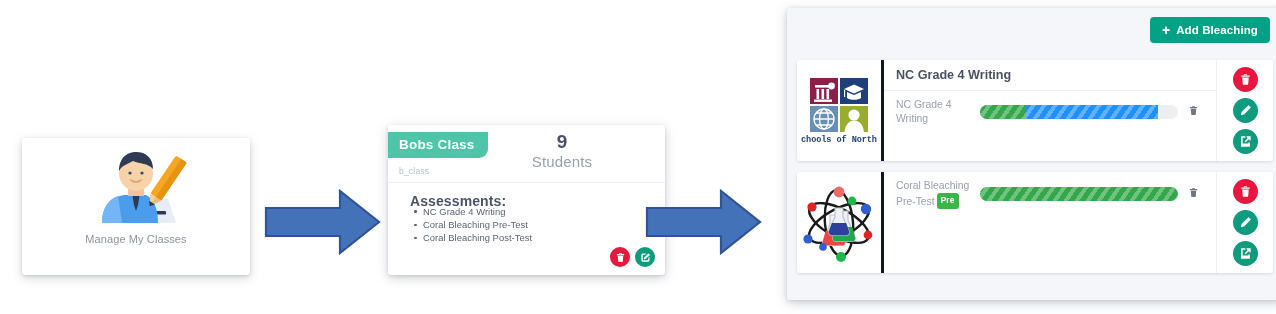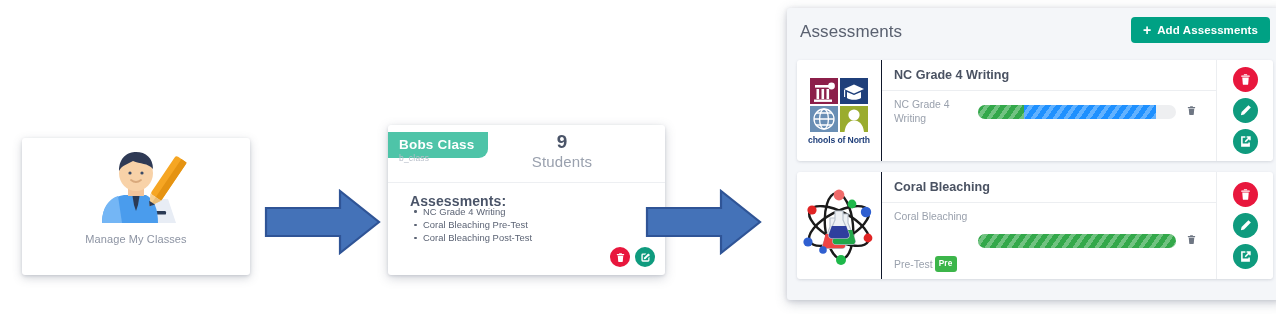--- a/index.html
+++ b/index.html
@@ -39,21 +39,21 @@
   }
   #class-banner{
     position:absolute;left:0;top:7px;
     background:#4ec4a8;color:#ffffff;
     font-size:13.5px;font-weight:bold;
     padding:5px 13px 6px 11px;
     border-bottom-right-radius:9px;
     letter-spacing:.2px;
   }
   #class-code{
-    position:absolute;left:11px;top:28px;
+    position:absolute;left:11px;top:41px;
     font-size:8.5px;color:#b9bfca;letter-spacing:.2px;
   }
   #class-count{
     position:absolute;left:135px;top:6px;width:78px;text-align:center;
   }
   #class-count .num{font-size:19px;font-weight:bold;color:#4a5468;line-height:22px;}
   #class-count .cap{font-size:15px;color:#9aa1ae;letter-spacing:.15px;}
   #class-divider{
     position:absolute;left:0;right:0;top:57px;height:1px;background:#edeff2;
   }
@@ -114,44 +114,45 @@
   }
   #add-assessment-btn .plus{font-size:14px;font-weight:bold;line-height:1;}
 
   .assess-card{
     background:#ffffff;margin:0 10px 11px 10px;border-radius:3px;
     box-shadow:0 1px 3px rgba(90,100,120,.20);
     display:flex;overflow:hidden;
   }
   .ac-logo{
     width:84px;min-width:84px;
-    border-right:1px solid #0f172a;
+    border-right:3px solid #0f172a;
     display:flex;flex-direction:column;align-items:center;justify-content:center;
     position:relative;
+    font-family:Liberation Mono, monospace;
   }
   .ac-body{flex:1;display:flex;flex-direction:column;}
   .ac-title{
     font-size:12.6px;color:#4a5262;font-weight:bold;
     padding:8px 0 8px 12px;border-bottom:1px solid #eceef1;
   }
   .ac-sub{
     display:flex;align-items:center;
     padding:7px 0 7px 12px;
     border-bottom:1px solid #f2f3f5;
   }
   .ac-sub:last-child{border-bottom:none;}
   .ac-sub-name{
     width:84px;min-width:84px;
     font-size:10.4px;color:#9aa1ad;line-height:13.5px;
   }
   .badge{
     display:inline-block;background:#3cb54a;color:#ffffff;
     font-size:8.2px;font-weight:bold;
     padding:1.5px 4px;border-radius:3px;letter-spacing:.2px;
-    vertical-align:1px;margin-left:2px;margin-top:32px;
+    vertical-align:1px;margin-left:2px;
   }
   .bar-track{
     flex:1;height:14px;border-radius:7px;background:#eeeff1;
     overflow:hidden;display:flex;margin-right:10px;max-width:198px;
   }
   .seg{height:100%;}
   .seg.green{
     background-color:#33a84a;
     background-image:repeating-linear-gradient(-55deg,
       rgba(255,255,255,.30) 0 4px, rgba(255,255,255,0) 4px 9px);
@@ -256,24 +257,23 @@
 
   <div class="arrow" style="left:645px;top:188px;">
     <svg width="118" height="68" viewBox="0 0 118 68">
       <path d="M2 20 L76 20 L76 3 L115 34 L76 65 L76 48 L2 48 Z" fill="#4472b8" stroke="#2f5496" stroke-width="2.2" stroke-linejoin="miter"></path>
     </svg>
   </div>
 
   <div id="assess-panel">
 
     <div id="assess-head">
-      <div id="assess-title">Assessments</div>
       <button id="add-assessment-btn">
         <span class="plus">+</span>
-        <span>Add Assessments</span>
+        <span>Add Bleaching</span>
       </button>
     </div>
 
     <div class="assess-card">
       <div class="ac-logo">
         <svg width="62" height="56" viewBox="0 0 62 56">
           <rect x="2" y="1" width="28" height="26" fill="#8c1f4a"></rect>
           <rect x="32" y="1" width="28" height="26" fill="#1f3f7a"></rect>
           <rect x="2" y="29" width="28" height="26" fill="#6a8fb5"></rect>
           <rect x="32" y="29" width="28" height="26" fill="#9aac2e"></rect>
@@ -378,21 +378,20 @@
           <circle cx="52" cy="18" r="4.4" fill="#1eb84a"></circle>
           <circle cx="8" cy="56" r="4.6" fill="#2f5fd0"></circle>
           <circle cx="68" cy="52" r="4.4" fill="#e02424"></circle>
           <circle cx="41" cy="74" r="5" fill="#1eb84a"></circle>
           <circle cx="23" cy="64" r="3.8" fill="#2f5fd0"></circle>
         </svg>
 
       </div>
 
       <div class="ac-body">
-        <div class="ac-title">Coral Bleaching</div>
 
         <div class="ac-sub">
           <div class="ac-sub-name">
             <span>Coral Bleaching Pre-Test</span><span class="badge">Pre</span>
           </div>
           <div class="bar-track">
             <div class="seg green" style="width:100%"></div>
           </div>
           <span class="mini-trash">
             <svg width="11" height="13" viewBox="0 0 16 16" fill="#6e7683">

